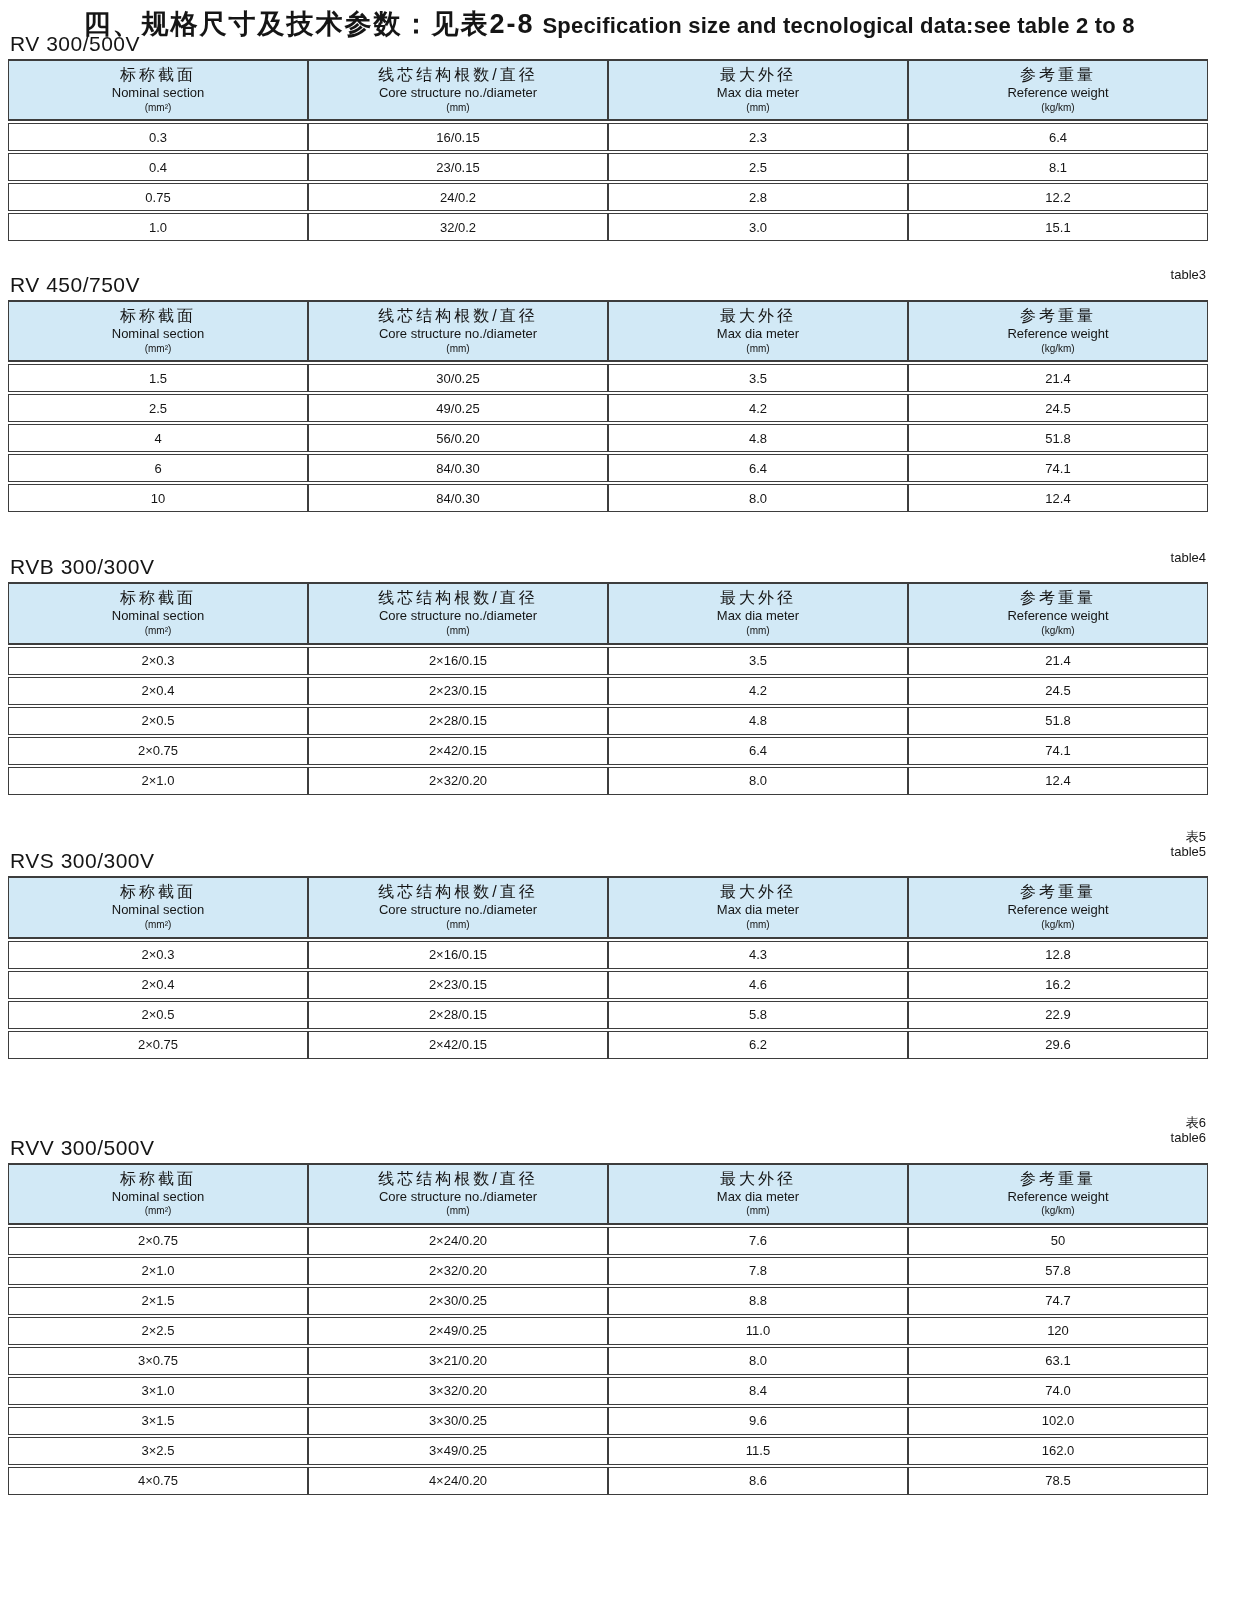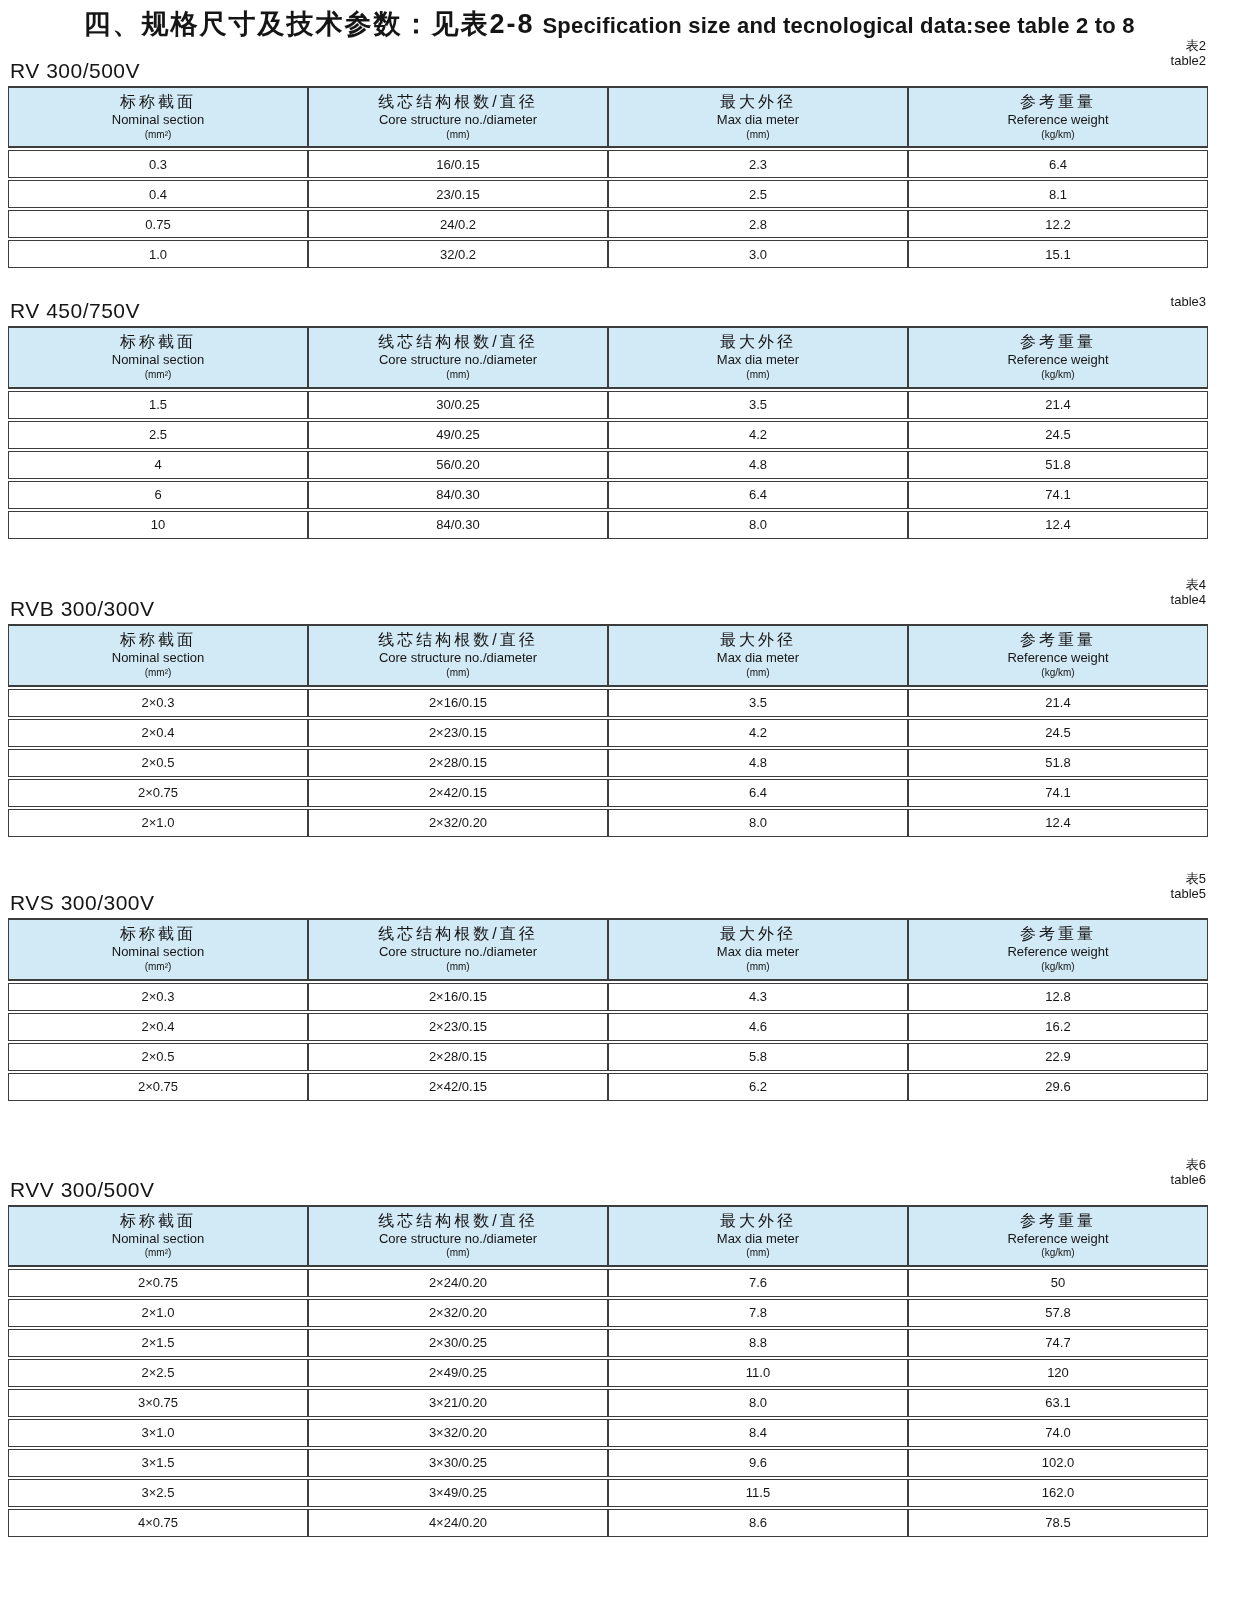--- a/index.html
+++ b/index.html
@@ -84,24 +84,20 @@
 <body>
 
 <div class="page">
 
   <header>
     <h1 class="doc-title"><span class="zh">四、规格尺寸及技术参数：见表2-8</span><span class="en">Specification size and tecnological data:see table 2 to 8</span></h1>
   </header>
 
   <main>
   <section class="table-block">
-    <div class="tag">
-      <div class="tag-zh">表2</div>
-      <div class="tag-en">table2</div>
-    </div>
     <h2 class="section-label">RV 300/500V</h2>
     <table class="spec-table">
       <thead>
         <tr>
               <th>
                 <div class="th-zh">标称截面</div>
                 <div class="th-en">Nominal section</div>
                 <div class="th-unit">(mm²)</div>
               </th>
               <th>
@@ -210,21 +206,20 @@
               <td>84/0.30</td>
               <td>8.0</td>
               <td>12.4</td>
             </tr>
           </tbody>
     </table>
   </section>
 
   <section class="table-block">
     <div class="tag">
-      <div class="tag-zh">表4</div>
       <div class="tag-en">table4</div>
     </div>
     <h2 class="section-label">RVB 300/300V</h2>
     <table class="spec-table">
       <thead>
         <tr>
               <th>
                 <div class="th-zh">标称截面</div>
                 <div class="th-en">Nominal section</div>
                 <div class="th-unit">(mm²)</div>

